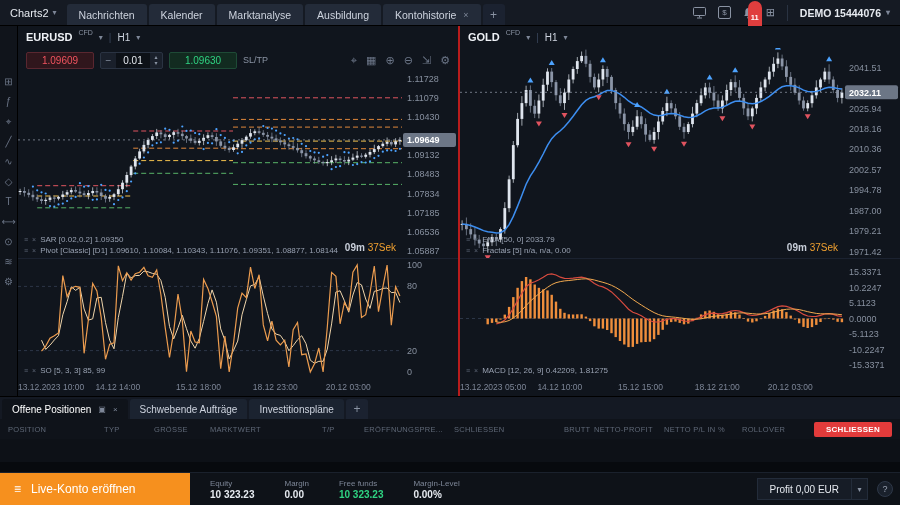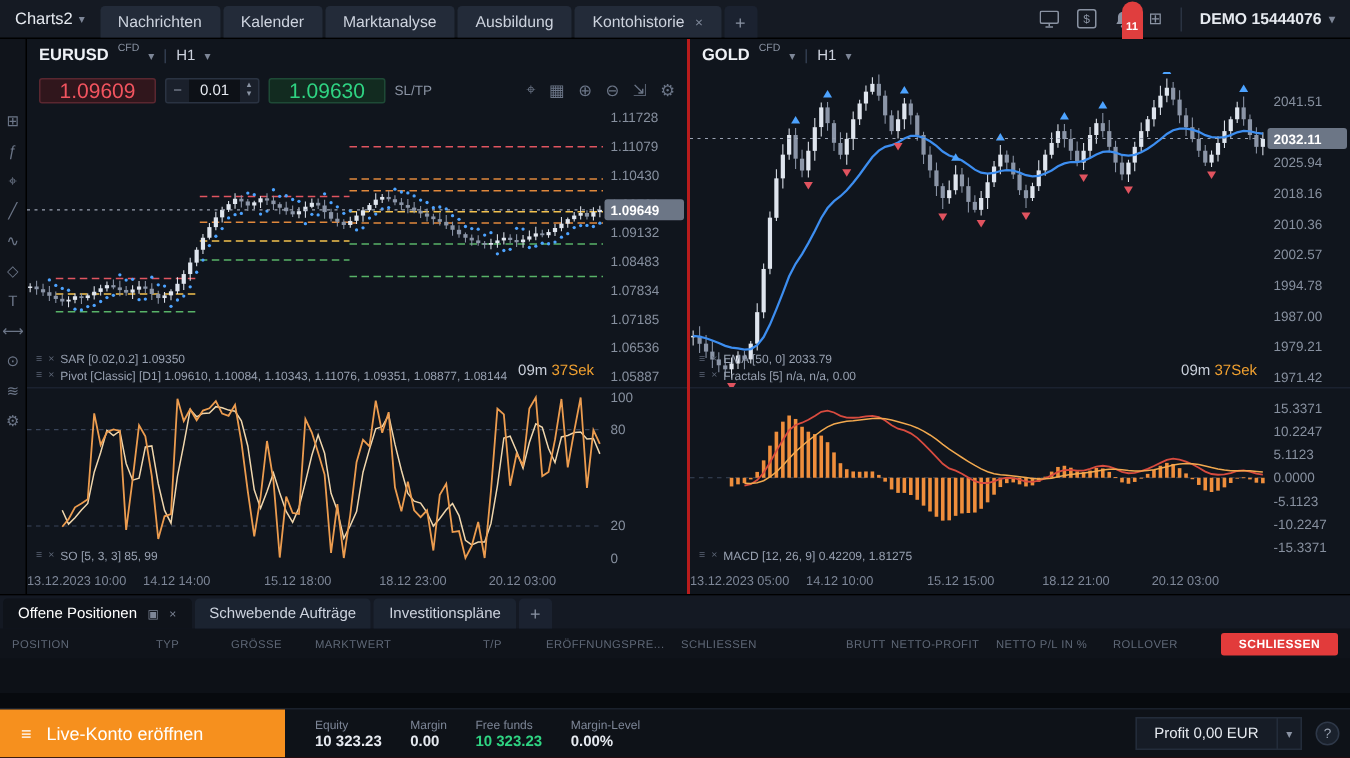--- a/index.html
+++ b/index.html
@@ -28,21 +28,21 @@
   .side-icon{font-size:10px;color:#6b7587;width:14px;text-align:center;cursor:pointer;line-height:12px;}
   .panels{flex:1;display:flex;gap:2px;background:#b91c1c;}
   .panel{flex:1;min-width:0;background:#10151d;display:flex;flex-direction:column;position:relative;overflow:hidden;}
   .panel-head{height:22px;display:flex;align-items:center;gap:6px;padding:0 8px;flex:none;}
   .sym{font-weight:bold;font-size:11px;color:#eef1f6;}
   .sym-type{font-size:7px;color:#8a93a3;align-self:flex-start;margin-top:3px;}
   .tf{font-size:10px;color:#cdd3de;}
   .head-sep{color:#39455a;font-size:10px;}
 
   .order-row{height:24px;display:flex;align-items:center;gap:6px;padding:0 8px;flex:none;}
-  .px-box{width:78px;height:17px;display:flex;align-items:center;justify-content:center;font-size:14px;border-radius:2px;cursor:pointer;}
+  .px-box{width:68px;height:17px;display:flex;align-items:center;justify-content:center;font-size:10px;border-radius:2px;cursor:pointer;}
   .sell{background:#30161c;color:#f2545f;border:1px solid #5a2730;}
   .buy{background:#122b20;color:#2fd382;border:1px solid #1e4a36;}
   .qty-group{display:flex;align-items:stretch;height:17px;background:#1a202b;border:1px solid #2a3342;border-radius:2px;overflow:hidden;}
   .qty-btn{width:15px;display:flex;align-items:center;justify-content:center;color:#8a93a3;font-size:10px;cursor:pointer;}
   .qty-val{width:34px;display:flex;align-items:center;justify-content:center;font-size:10px;color:#e6eaf0;background:#0d1117;}
   .stepper{display:flex;flex-direction:column;justify-content:center;width:12px;color:#8a93a3;font-size:6px;line-height:6px;text-align:center;cursor:pointer;}
   .sltp{font-size:9px;color:#8a93a3;}
   .tool-icons{margin-left:auto;display:flex;gap:9px;color:#6b7587;font-size:11px;}
   .tool-icons span{cursor:pointer;}
 
@@ -50,21 +50,21 @@
   .chart-wrap svg{position:absolute;left:0;top:0;display:block;}
   .sub-chart{flex:none;height:120px;border-top:1px solid #1b2230;position:relative;}
   svg text{font-family:"Liberation Sans",sans-serif;}
   .tick{fill:#87909f;font-size:9px;}
   .wbadge{fill:#ffffff;font-size:9px;font-weight:bold;}
 
   .ind-labels{position:absolute;left:6px;bottom:3px;display:flex;flex-direction:column;gap:2px;z-index:2;max-width:80%;}
   .ind-row{display:flex;gap:4px;align-items:center;font-size:8px;color:#98a1b1;white-space:nowrap;overflow:hidden;}
   .ind-ico{color:#5c6575;font-size:7px;cursor:pointer;}
   .timer{position:absolute;right:62px;bottom:5px;font-size:10px;z-index:2;white-space:nowrap;}
-  .timer .t-min{color:#c9cfda;}
+  .timer .t-min{color:#c9cfda;font-weight:bold;}
   .timer .t-sec{color:#f0a030;}
 
   .time-axis{flex:none;height:18px;position:relative;width:calc(100% - 56px);font-size:8.5px;color:#7d8697;}
   .time-axis span{position:absolute;top:4px;white-space:nowrap;}
 
   
   .positions{height:66px;background:#0f131a;border-top:1px solid #000;display:flex;flex-direction:column;}
   .pos-tabs{height:22px;display:flex;align-items:flex-end;background:#141923;padding-left:2px;gap:2px;}
   .pos-tab{height:20px;display:flex;align-items:center;gap:7px;padding:0 10px;font-size:10px;background:#1b2330;color:#cdd3de;border-radius:3px 3px 0 0;cursor:pointer;white-space:nowrap;}
   .pos-tab.active{background:#0f131a;color:#fff;}
@@ -73,21 +73,21 @@
   .pos-col{font-size:7.5px;color:#5f6877;letter-spacing:.3px;white-space:nowrap;overflow:hidden;margin-right:4px;}
   .close-btn{margin-left:auto;background:#e23b3b;color:#fff;font-size:8px;font-weight:bold;padding:3px 12px;border-radius:2px;cursor:pointer;letter-spacing:.3px;}
   .pos-body{flex:1;background:#0d1117;}
 
   .gap-strip{height:10px;background:#070a0e;}
 
   
   .statusbar{height:33px;background:#0e1218;border-top:1px solid #1a212c;display:flex;align-items:center;}
   .cta{width:190px;height:100%;background:#f6901e;color:#fff;display:flex;align-items:center;gap:10px;font-size:12px;padding-left:14px;cursor:pointer;flex:none;}
   .cta .burger{font-size:12px;}
-  .metrics{display:flex;gap:19px;margin-left:20px;}
+  .metrics{display:flex;gap:30px;margin-left:20px;}
   .metric{display:flex;flex-direction:column;justify-content:center;font-size:8px;color:#7d8697;line-height:11px;}
   .metric b{font-size:10px;color:#e6eaf0;}
   .metric.green b{color:#2fd382;}
   .profit-wrap{margin-left:auto;display:flex;align-items:center;margin-right:32px;}
   .profit-box{background:#161c26;height:22px;display:flex;align-items:center;padding:0 12px;font-size:10px;color:#e6eaf0;border:1px solid #232c3a;cursor:pointer;}
   .profit-caret{width:16px;height:22px;display:flex;align-items:center;justify-content:center;background:#161c26;border:1px solid #232c3a;border-left:none;color:#8a93a3;font-size:8px;cursor:pointer;}
   .help{position:absolute;right:7px;bottom:8px;width:16px;height:16px;border-radius:50%;background:#1a212c;border:1px solid #2e3848;color:#9aa3b2;display:flex;align-items:center;justify-content:center;font-size:9px;cursor:pointer;z-index:5;}
 </style>
 </head>
 <body>

